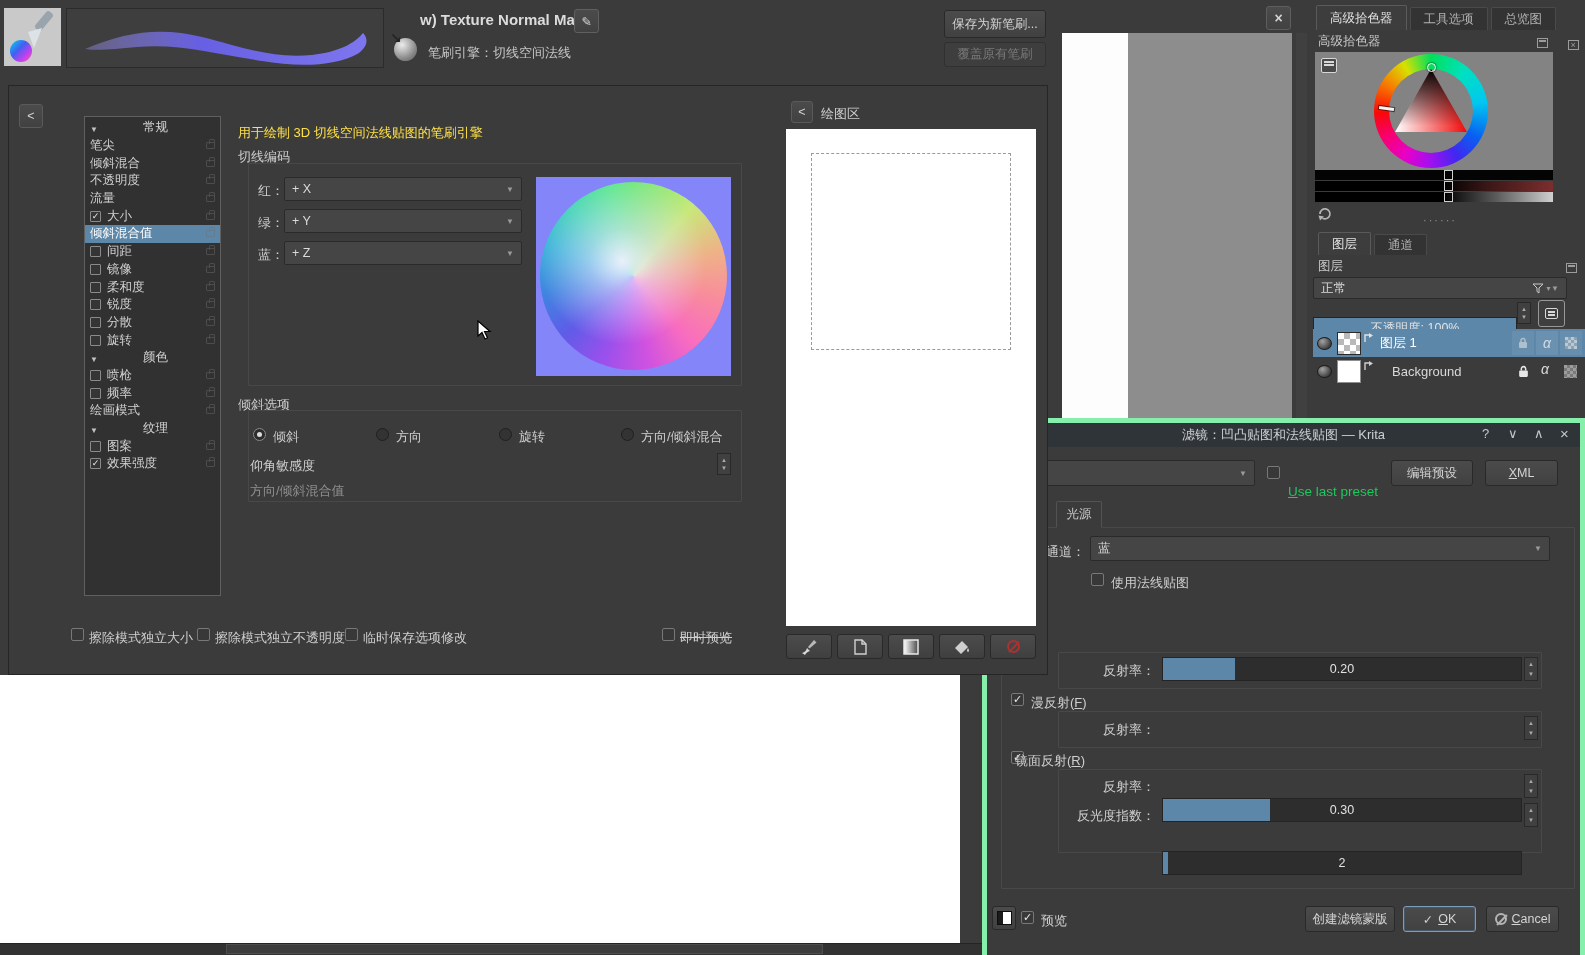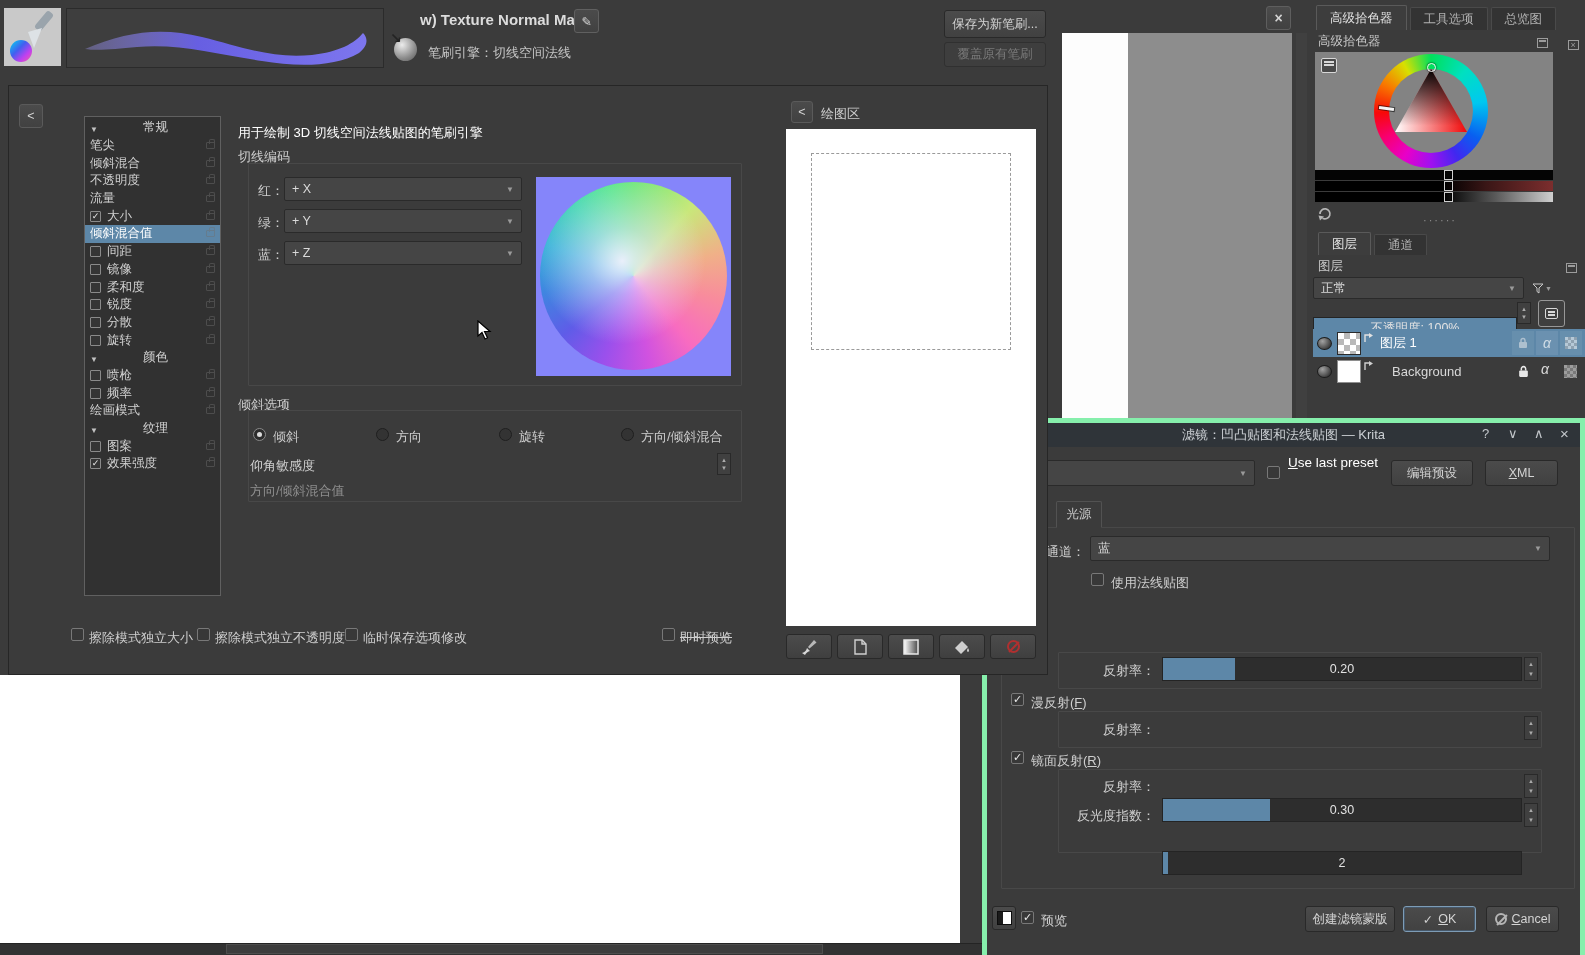--- a/index.html
+++ b/index.html
@@ -149,21 +149,21 @@
   <div class="abs lbl" style="left:1395px;top:214px;width:90px;text-align:center;color:#8e8e8e;font-size:11px;letter-spacing:2px">······</div>
 
   <div class="abs" style="left:1318px;top:232px;display:flex;gap:3px;align-items:flex-end">
     <div class="tab on" style="height:23px">图层</div>
     <div class="tab" style="height:21px">通道</div>
   </div>
   <div class="abs lbl" style="left:1318px;top:258px;font-size:12.5px;color:#c8c8c8">图层</div>
   <span class="abs mini-ic float" style="left:1537px;top:261px"></span>
   
 
-  <div class="abs dd" style="left:1313px;top:277px;width:211px;height:22px">
+  <div class="abs dd" style="left:1313px;top:277px;width:254px;height:22px">
     <span>正常</span>
     <span class="arr">▼</span>
   </div>
   <div class="abs" style="left:1529px;top:277px;width:26px;height:22px;display:flex;align-items:center;justify-content:center;gap:1px">
     <svg width="12" height="11" viewBox="0 0 12 11">
       <path d="M1 1 h10 l-4 4 v5 l-2 -1.5 v-3.5 z" fill="none" stroke="#c8c8c8"></path>
     </svg>
     <span style="color:#9a9a9a;font-size:7px">▼</span>
   </div>
 
@@ -221,21 +221,21 @@
       <span class="abs" style="left:495px;top:3px;color:#c4c8cc">?</span>
       <span class="abs" style="left:521px;top:3px;color:#c4c8cc">∨</span>
       <span class="abs" style="left:547px;top:3px;color:#c4c8cc">∧</span>
       <span class="abs" style="left:573px;top:2px;color:#c4c8cc;font-size:15px">×</span>
     </div>
 
     <div class="abs dd" style="left:36px;top:37px;width:232px;height:26px">
       <span class="arr">▼</span>
     </div>
     <span class="abs cb" style="left:280px;top:43px"></span>
-    <span class="abs lbl" style="left:301px;top:32px;font-size:13.5px;color:#ffffff"><span class="u">U</span><span>se last preset</span></span>
+    <span class="abs lbl" style="left:301px;top:61px;font-size:13.5px;color:#22c55e"><span class="u">U</span><span>se last preset</span></span>
     <div class="abs btn" style="left:404px;top:37px;width:82px;height:26px">编辑预设</div>
     <div class="abs btn" style="left:498px;top:37px;width:73px;height:26px">
         <span><span class="u">X</span><span>ML</span></span>
       </div>
 
     <div class="abs frame" style="left:14px;top:104px;width:574px;height:362px"></div>
     <div class="abs" style="left:69px;top:78px;width:46px;height:27px;background:#3b3b3b;border:1px solid #525252;border-bottom-color:#3b3b3b;border-radius:2px 2px 0 0;display:flex;align-items:center;justify-content:center;font-size:12.5px">光源</div>
 
     <span class="abs lbl" style="left:30px;top:120px;width:68px;text-align:right">通道：</span>
     <div class="abs dd" style="left:103px;top:113px;width:460px;height:25px">
@@ -253,21 +253,21 @@
     </div>
     <div class="abs spn" style="left:537px;top:234px;width:14px;height:24px"></div>
 
     <span class="abs cb on" style="left:24px;top:270px"></span>
     <span class="abs lbl" style="left:44px;top:271px"><span>漫反射(</span><span class="u">F</span><span>)</span></span>
     <div class="abs frame" style="left:71px;top:288px;width:484px;height:37px"></div>
     <span class="abs lbl" style="left:90px;top:298px;width:78px;text-align:right">反射率：</span>
     <div class="abs spn" style="left:537px;top:293px;width:14px;height:24px"></div>
 
     <span class="abs cb on" style="left:24px;top:328px"></span>
-    <span class="abs lbl" style="left:44px;top:329px"><span>镜面反射(</span><span class="u">R</span><span>)</span></span>
+    <span class="abs lbl" style="left:28px;top:329px"><span>镜面反射(</span><span class="u">R</span><span>)</span></span>
     <div class="abs frame" style="left:71px;top:346px;width:484px;height:84px"></div>
     <span class="abs lbl" style="left:90px;top:355px;width:78px;text-align:right">反射率：</span>
     <div class="abs sl" style="left:175px;top:351px;width:360px;height:24px">
       <div class="fl" style="width: 30%;"></div>
       <div class="tx">0.30</div>
     </div>
     <div class="abs spn" style="left:537px;top:351px;width:14px;height:24px"></div>
     <span class="abs lbl" style="left:50px;top:384px;width:118px;text-align:right">反光度指数：</span>
     <div class="abs sl" style="left:175px;top:380px;width:360px;height:24px">
       <div class="fl" style="width: 1.5%;"></div>
@@ -424,21 +424,21 @@
           <span class="olbl">图案</span>
           <span class="olock"></span>
         </div>
       <div class="orow">
           <span class="ocb on"></span>
           <span class="olbl">效果强度</span>
           <span class="olock"></span>
         </div>
     </div>
 
-    <div class="abs lbl" style="left:229px;top:38px;color:#ffffff">用于绘制 3D 切线空间法线贴图的笔刷引擎</div>
+    <div class="abs lbl" style="left:229px;top:38px;color:#fde047">用于绘制 3D 切线空间法线贴图的笔刷引擎</div>
     <div class="abs lbl" style="left:229px;top:62px">切线编码</div>
     <div class="abs frame" style="left:239px;top:77px;width:494px;height:223px"></div>
 
     <span class="abs lbl" style="left:243px;top:96px;width:32px;text-align:right">红：</span>
     <div class="abs dd" style="left:275px;top:91px;width:238px;height:24px">
       <span>+ X</span>
       <span class="arr">▼</span>
     </div>
     <span class="abs lbl" style="left:243px;top:128px;width:32px;text-align:right">绿：</span>
     <div class="abs dd" style="left:275px;top:123px;width:238px;height:24px">

